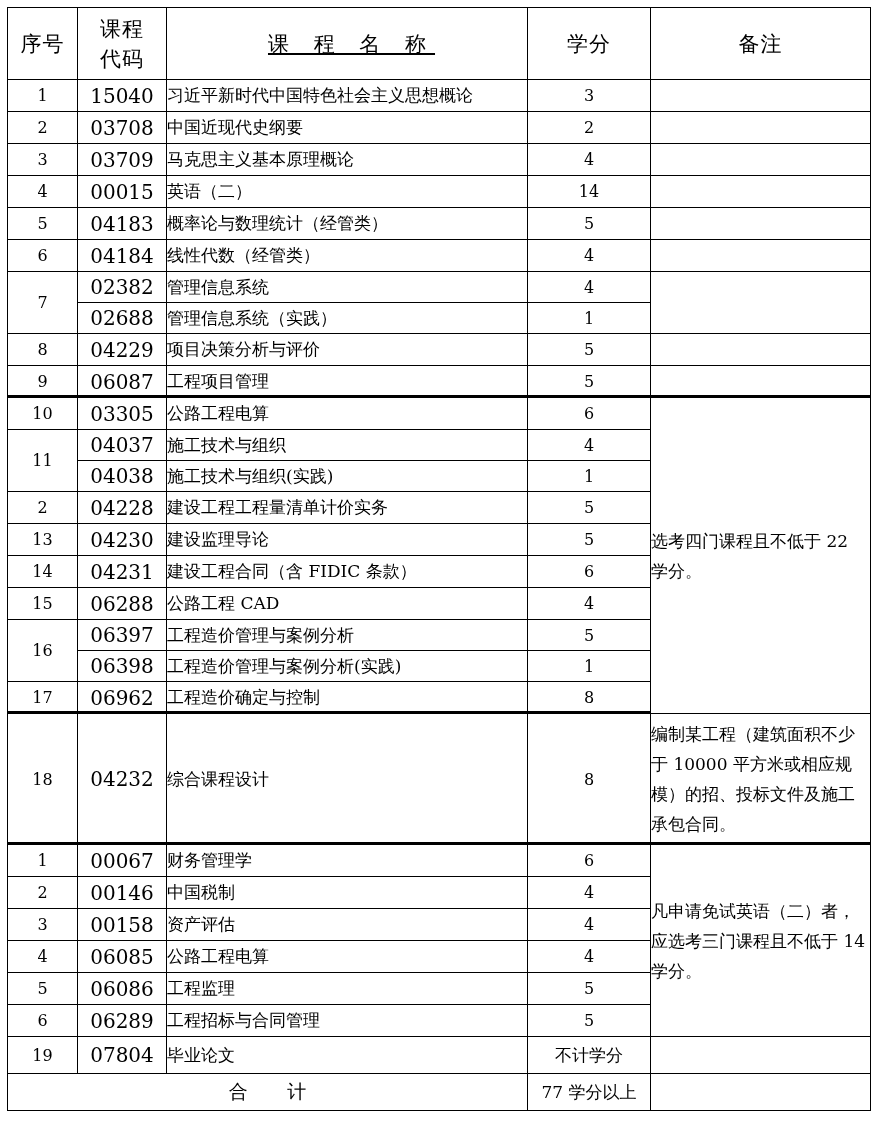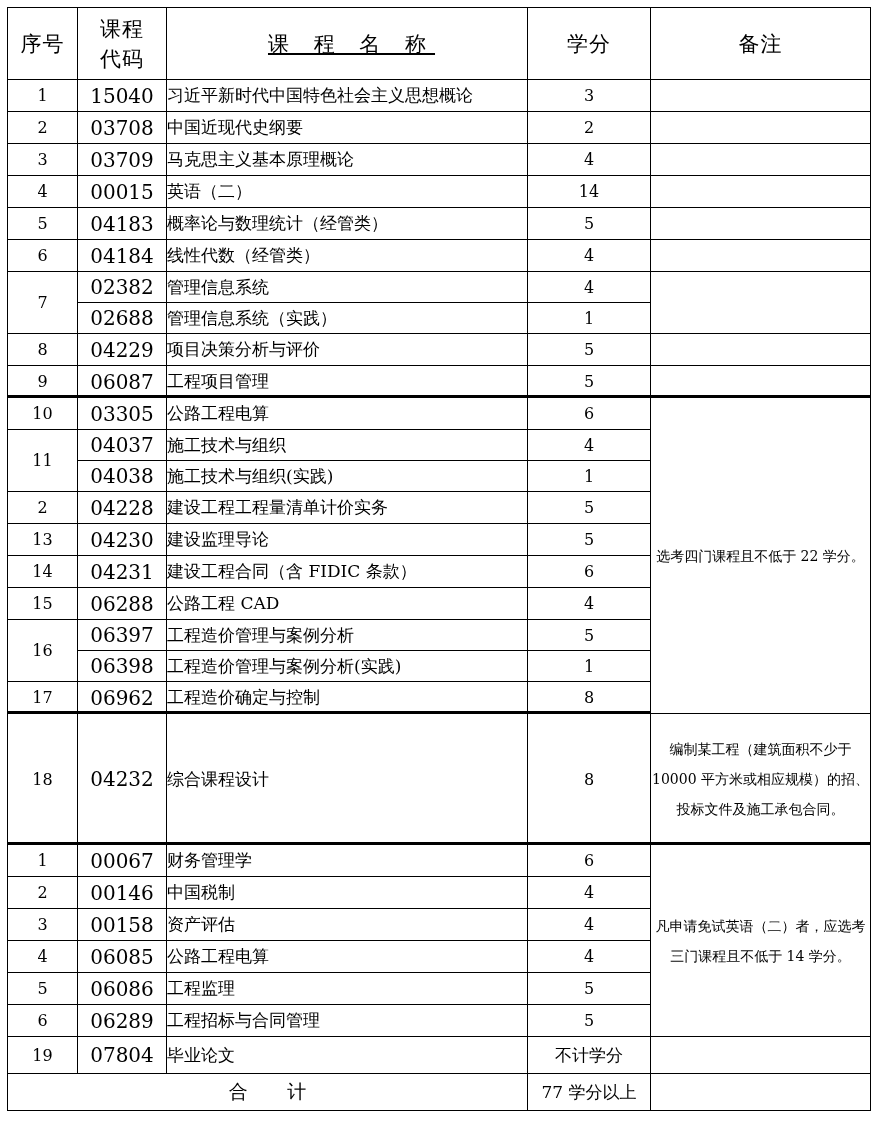--- a/index.html
+++ b/index.html
@@ -67,22 +67,21 @@
   }
   .cell-no { font-size: 16px; }
   .cell-code { font-size: 20px; margin-top: 40px; }
   .cell-name {
     text-align: left;
     font-size: 17px;
     padding-left: 10px;
   }
   .cell-credit { font-size: 16px; }
   .cell-remark {
-    text-align: center;
-    font-size: 14px;
+    font-size: 17px;
     line-height: 30px;
     padding: 2px 12px;
   }
   .row-normal td { height: 31px; }
   .row-sub td { height: 30px; }
   .row-tall td { height: 130px; }
 
   
   .sec-end > td {
     border-bottom: 3px double #000000;

